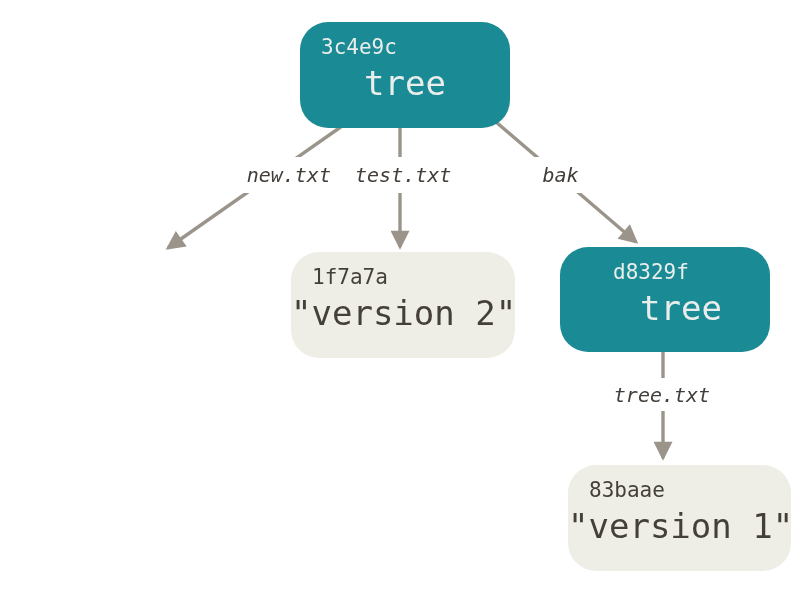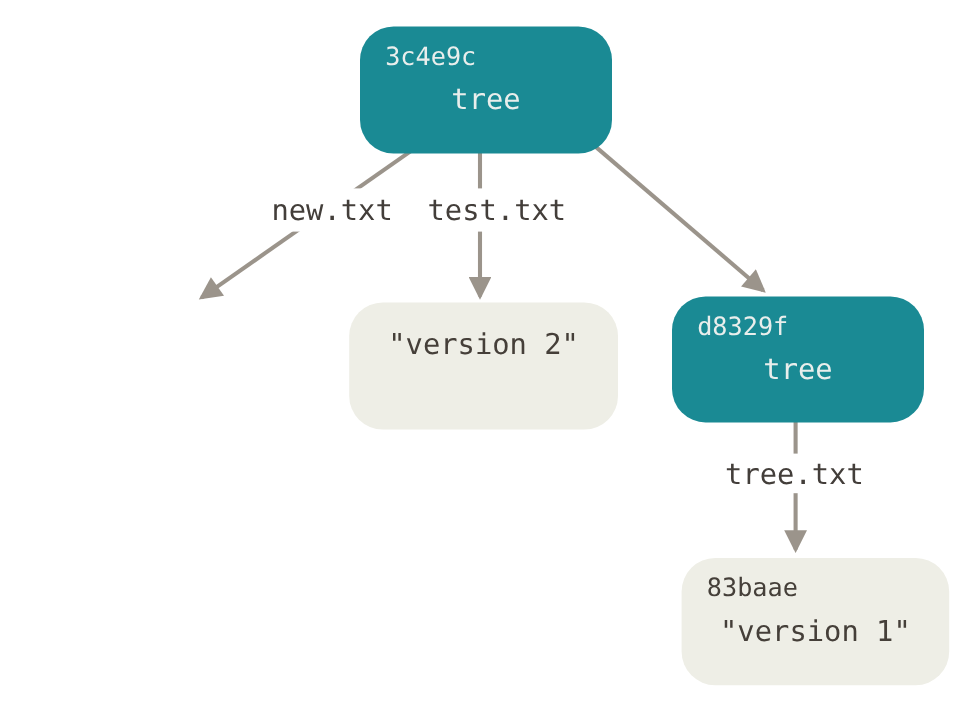--- a/index.html
+++ b/index.html
@@ -42,41 +42,42 @@
     background: var(--blob-fill, #eeeee6);
     color: var(--blob-text, #453f39);
   }
   .node .hash {
     font-size: 21px;
     line-height: 26px;
     padding-left: 21px;
     text-align: left;
   }
   .node .val {
-    font-size: 24px;
+    font-size: 34px;
     line-height: 34px;
     margin-top: 6px;
     text-align: center;
     white-space: pre;
   }
   #node-root     { left: 300px; top: 22px;  width: 210px; height: 106px; }
   #node-newfile  { left: 28px;  top: 252px; width: 223px; height: 106px; }
   #node-version2 { left: 291px; top: 252px; width: 224px; height: 106px; }
-  #node-subtree  { left: 560px; top: 247px; width: 210px; height: 105px; }
+  #node-subtree  { left: 560px; top: 247px; width: 210px; height: 105px; padding-left: 32px; }
   #node-version1 { left: 568px; top: 465px; width: 223px; height: 106px; }
   .edge-label {
     position: absolute;
     z-index: 2;
     background: var(--label-bg, #ffffff);
     color: var(--label-text, #433e3a);
-    font-size: 24px;
+    font-size: 20px;
     white-space: pre;
     display: flex;
     align-items: center;
     justify-content: center;
+    font-style: italic;
   }
   #label-entries { left: 188px; top: 157px; width: 322px; height: 36px; }
   #label-bak     { left: 520px; top: 157px; width: 81px;  height: 36px; }
   #label-testtxt { left: 553px; top: 378px; width: 218px; height: 33px; }
 </style>
 </head>
 <body>
 
 <div id="canvas">
 
@@ -92,23 +93,25 @@
     <line x1="663" y1="350" x2="663" y2="458" marker-end="url(#arrowhead)"></line>
   </svg>
 
   <div class="node tree" id="node-root">
     <div class="hash">3c4e9c</div>
     <div class="val">tree</div>
   </div>
 
   <div class="edge-label" id="label-entries">new.txt  test.txt</div>
 
+  <div class="edge-label" id="label-bak">bak</div>
 
 
   <div class="node blob" id="node-version2">
+    <div class="hash">1f7a7a</div>
     <div class="val">"version 2"</div>
   </div>
 
   <div class="node tree" id="node-subtree">
     <div class="hash">d8329f</div>
     <div class="val">tree</div>
   </div>
 
   <div class="edge-label" id="label-testtxt">tree.txt</div>
 

